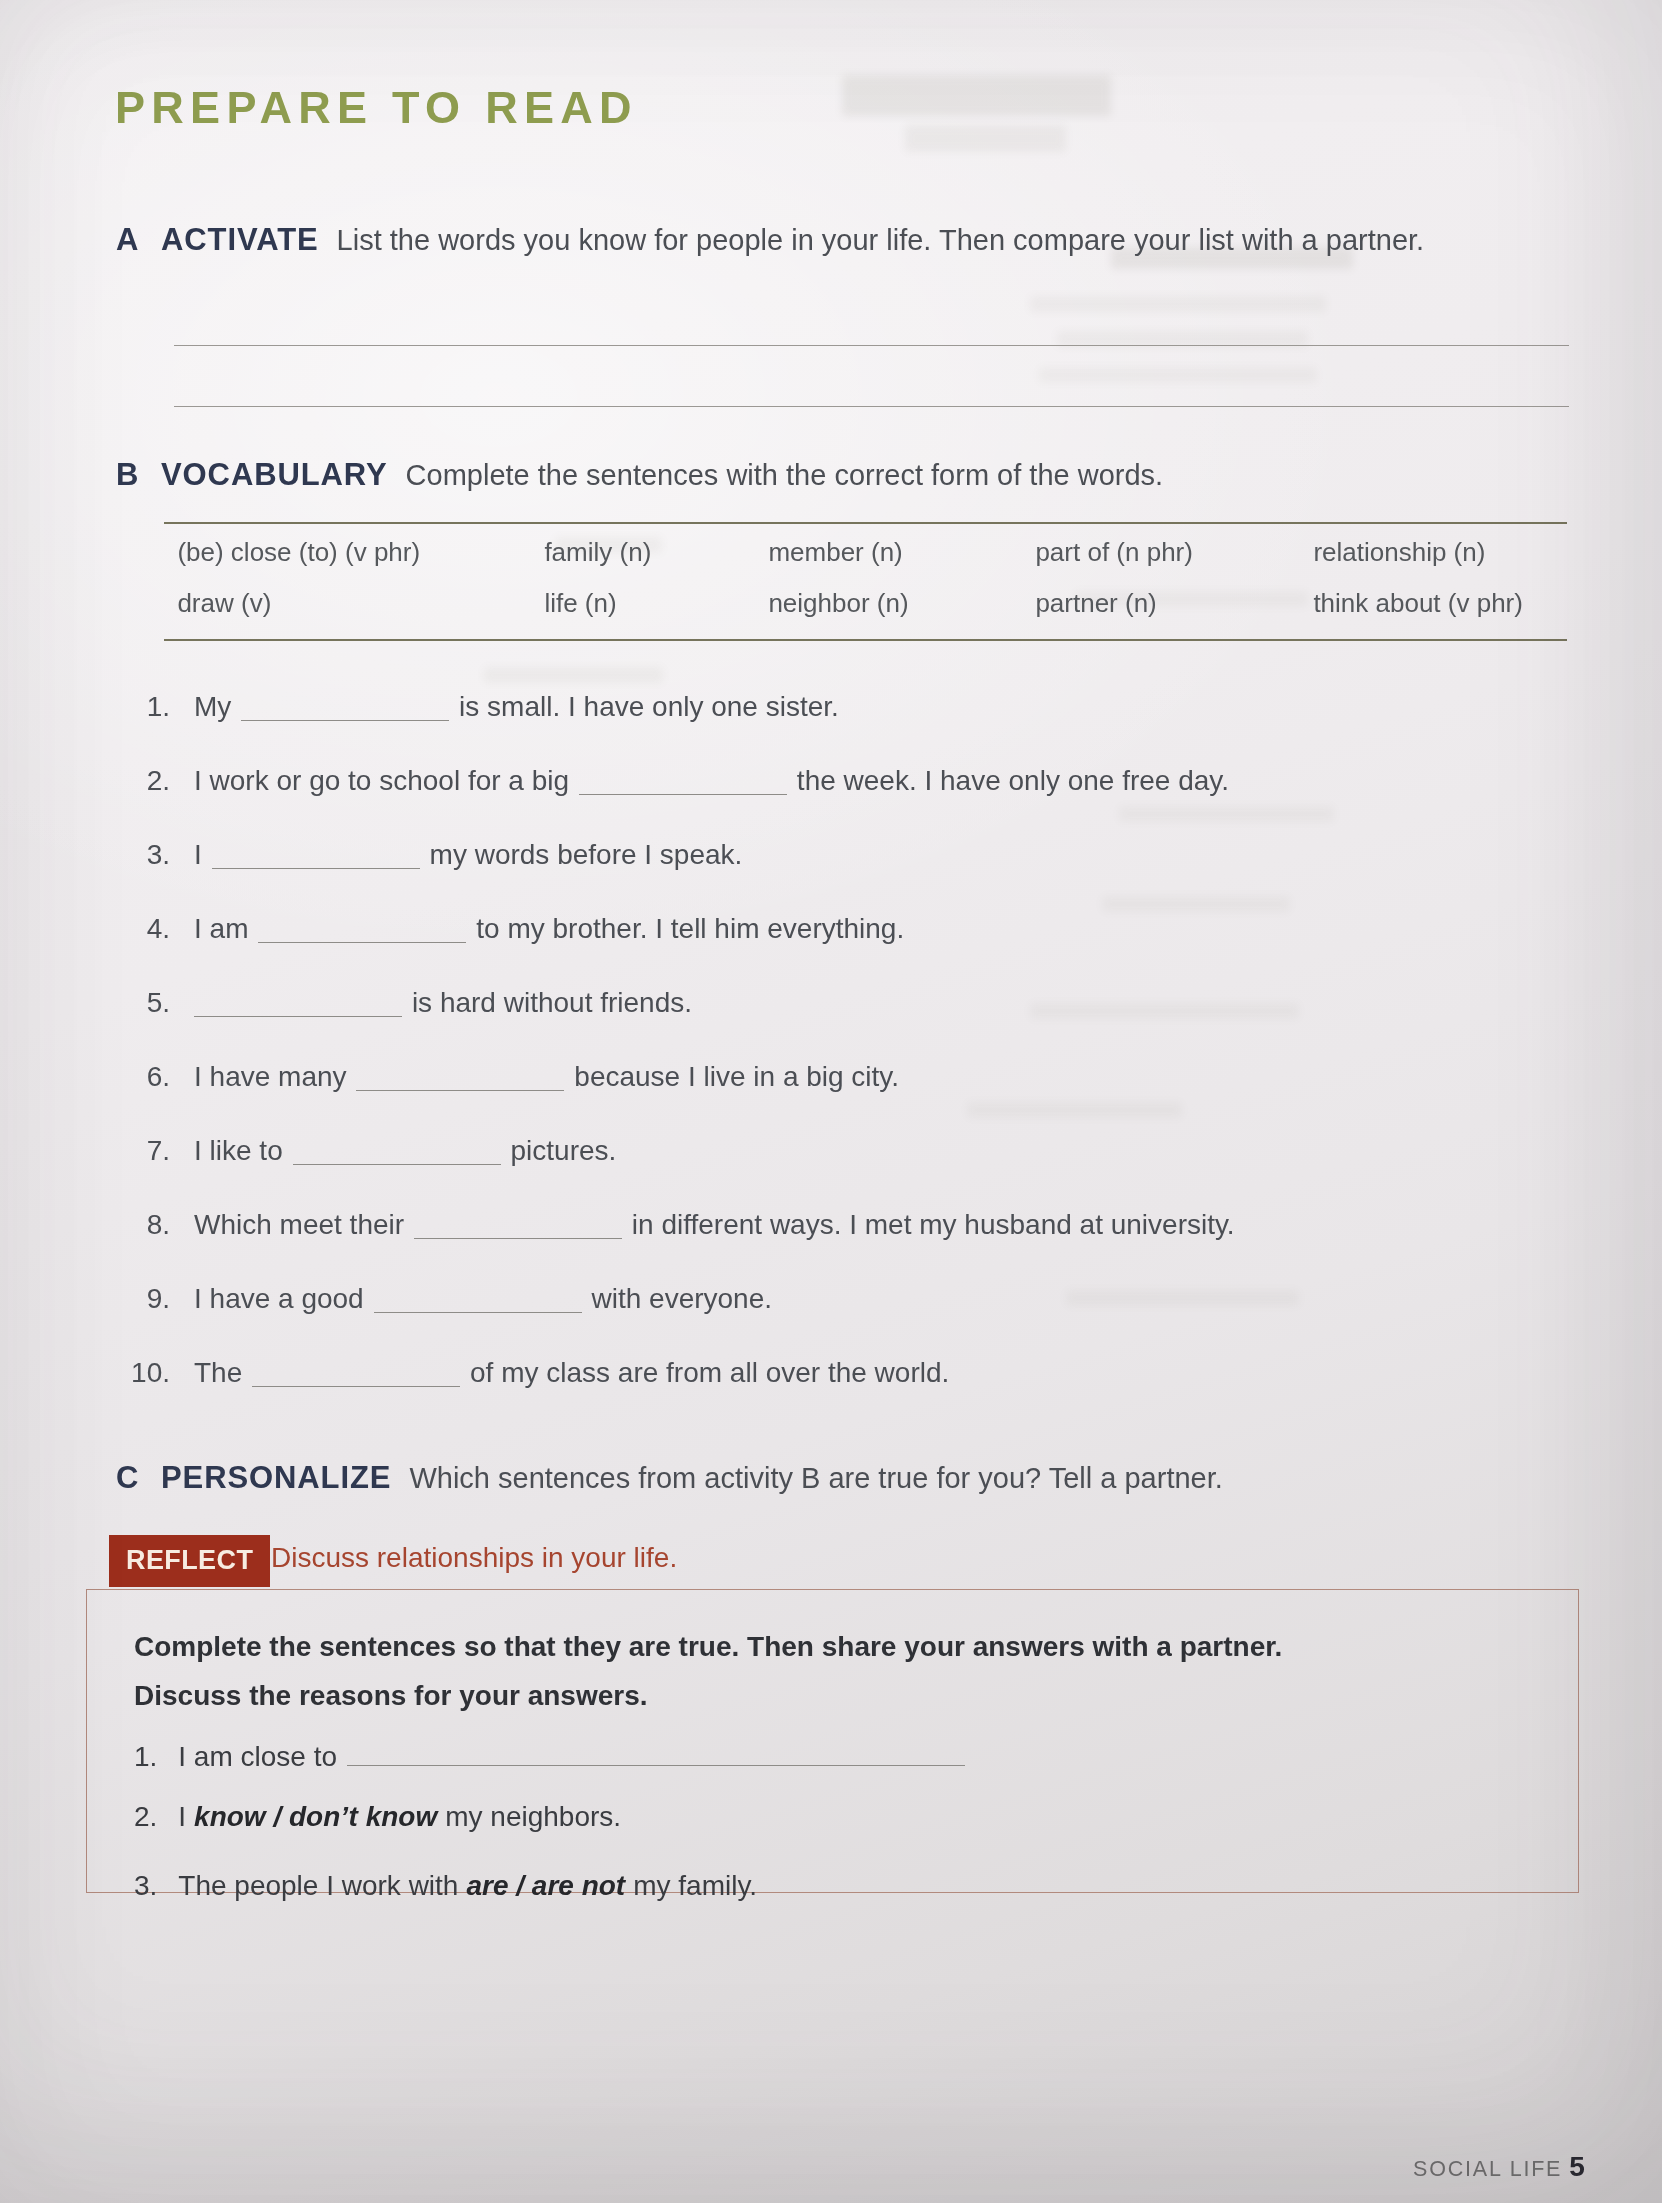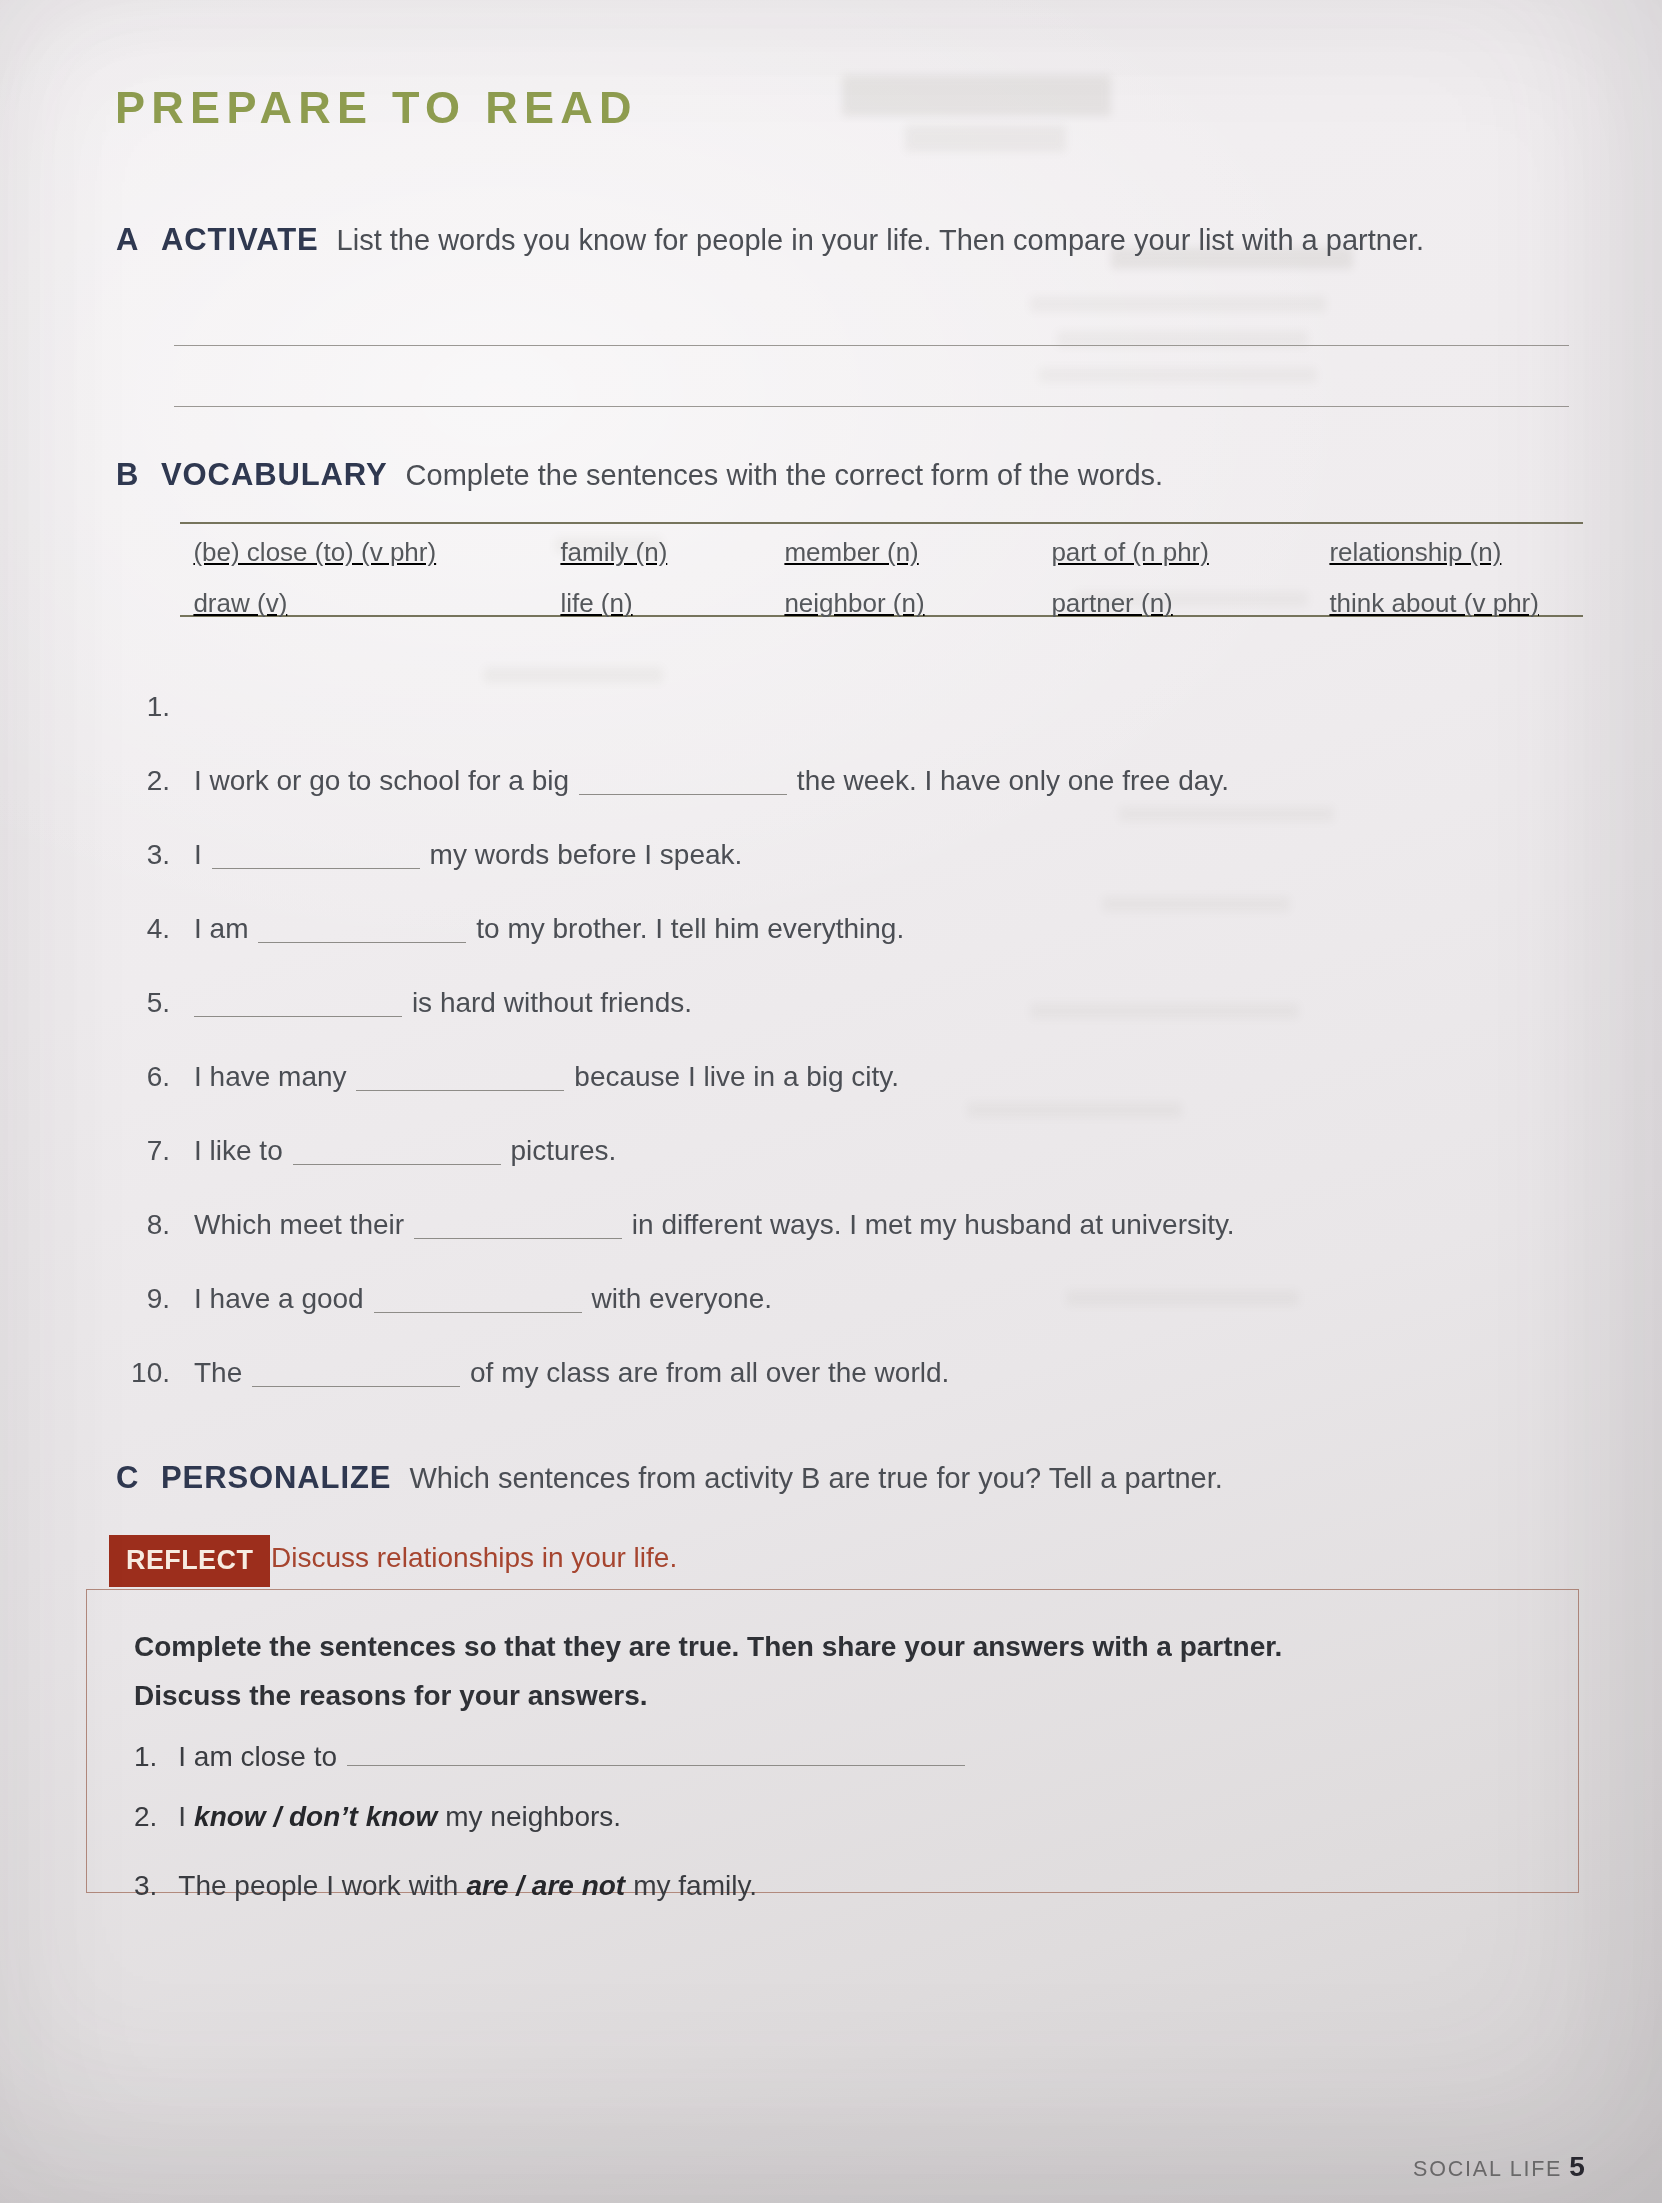--- a/index.html
+++ b/index.html
@@ -36,25 +36,24 @@
     width:1375px;font-size:29px;line-height:1.62;color:#4b4e54;
   }
   .act-heading{
     font-size:31px;font-weight:bold;color:#2f3850;letter-spacing:0.9px;margin-right:18px;text-align:center;
   }
   .answer-line{
     position:absolute;left:174px;width:1395px;height:0;
     border-bottom:1.8px solid #9b9894;
   }
   .word-box{
-    position:absolute;left:180px;top:522px;width:1403px;height:95px;
+    position:absolute;left:164px;top:522px;width:1403px;height:119px;
     box-sizing:border-box;
     border-top:2.7px solid #76745c;border-bottom:2.7px solid #76745c;
     padding:13.4px 0 0 13.4px;
-    text-decoration:underline;
   }
   .word-grid{
     display:grid;grid-template-columns:367px 224px 267px 278px auto;
     row-gap:19.7px;font-size:26px;color:#55585c;
   }
   .items{position:absolute;left:116px;top:688px;font-size:28px;color:#4b4e54;}
   .item{display:flex;align-items:baseline;margin-bottom:36px;line-height:38px;}
   .item-num{width:54px;text-align:right;margin-right:24px;flex-shrink:0;color:#4b4e54;}
   .blank{
     display:inline-block;width:208px;height:27px;
@@ -139,20 +138,21 @@
       <span>life (n)</span>
       <span>neighbor (n)</span>
       <span>partner (n)</span>
       <span>think about (v phr)</span>
     </div>
   </div>
 
   <div class="items">
     <div class="item">
       <span class="item-num">1.</span>
+      <span><span>My</span><span class="blank"></span><span>is small. I have only one sister.</span></span>
     </div>
     <div class="item">
       <span class="item-num">2.</span>
       <span><span>I work or go to school for a big</span><span class="blank"></span><span>the week. I have only one free day.</span></span>
     </div>
     <div class="item">
       <span class="item-num">3.</span>
       <span><span>I</span><span class="blank"></span><span>my words before I speak.</span></span>
     </div>
     <div class="item">

